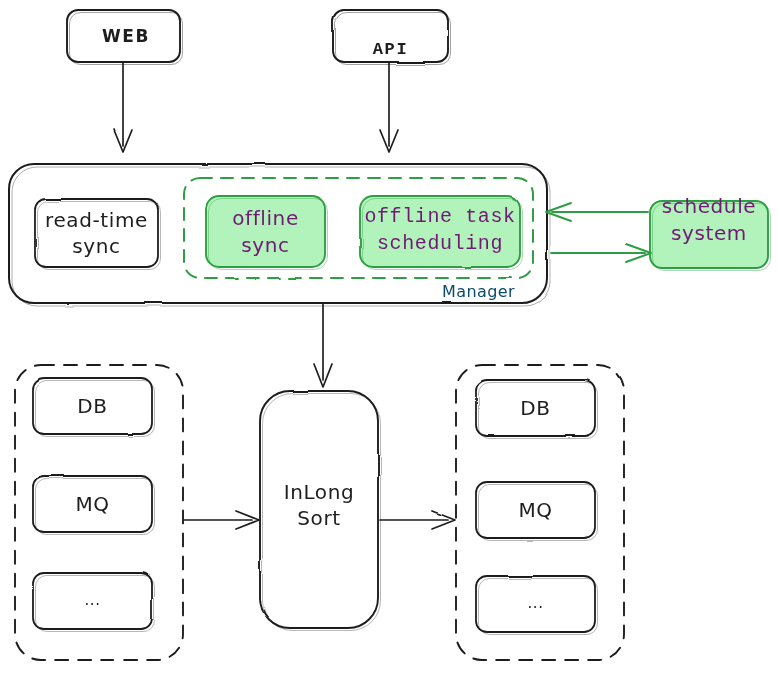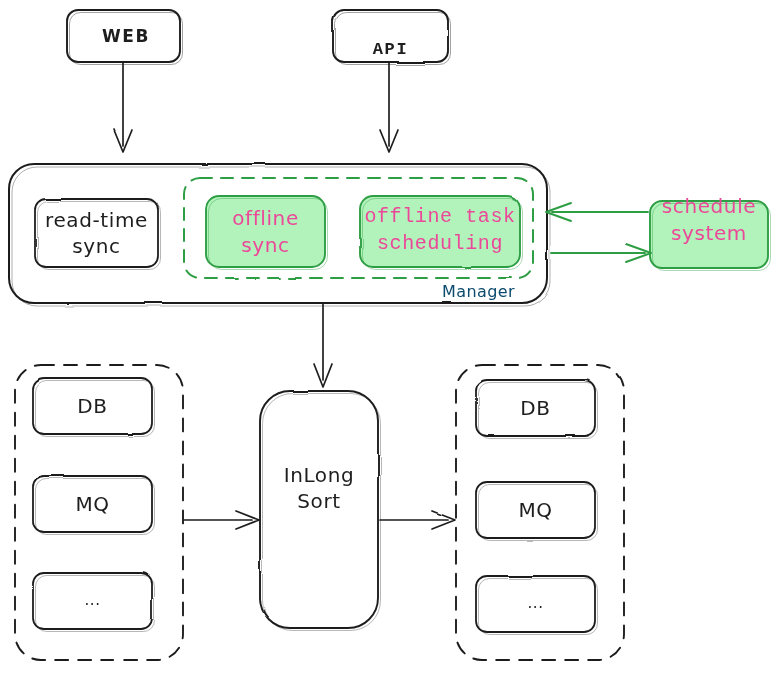--- a/index.html
+++ b/index.html
@@ -32,21 +32,21 @@
     text-align: center;
     color: #1e1e1e;
     font-family: "DejaVu Sans", sans-serif;
     font-size: 16px;
     line-height: 1.32;
     letter-spacing: 0.3px;
     pointer-events: none;
     white-space: pre-line;
   }
   .label-green {
-    color: #ec4899;
+    color: #701a75;
   }
   .label-big {
     font-size: 17px;
     letter-spacing: 1.6px;
     font-weight: 600;
   }
   .label-mono-ish {
     font-size: 20px;
     letter-spacing: 0.6px;
   }
@@ -199,21 +199,21 @@
 sync</div>
 
   <div class="node-label label-green label-mono-ish" style="left:360px; top:196px; width:160px; height:69px;font-family:Liberation Mono, monospace;">offline task
 scheduling</div>
 
   <div class="node-label label-green label-mono-ish" style="left:650px; top:186px; width:118px; height:67px;">schedule
 system</div>
 
   <div class="group-caption" style="left:442px; top:282px;">Manager</div>
 
-  <div class="node-label label-mono-ish" style="left:260px; top:388px; width:118px; height:200px;">InLong
+  <div class="node-label label-mono-ish" style="left:260px; top:405px; width:118px; height:200px;">InLong
 Sort</div>
 
   <div class="node-label label-mono-ish" style="left:33px; top:378px; width:119px; height:56px;">DB</div>
   <div class="node-label label-mono-ish" style="left:33px; top:476px; width:119px; height:56px;">MQ</div>
   <div class="node-label label-mono-ish" style="left:33px; top:573px; width:119px; height:56px; font-size:15px;">...</div>
 
   <div class="node-label label-mono-ish" style="left:476px; top:380px; width:119px; height:56px;">DB</div>
   <div class="node-label label-mono-ish" style="left:476px; top:482px; width:119px; height:56px;">MQ</div>
   <div class="node-label label-mono-ish" style="left:476px; top:576px; width:119px; height:56px; font-size:15px;">...</div>
 

